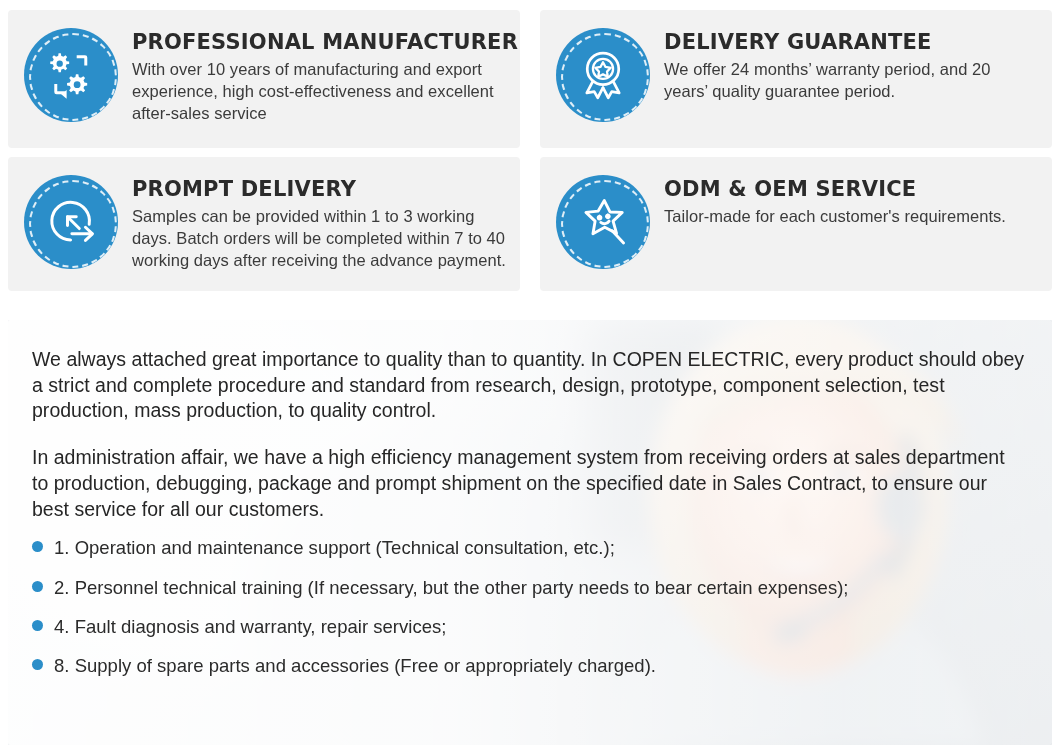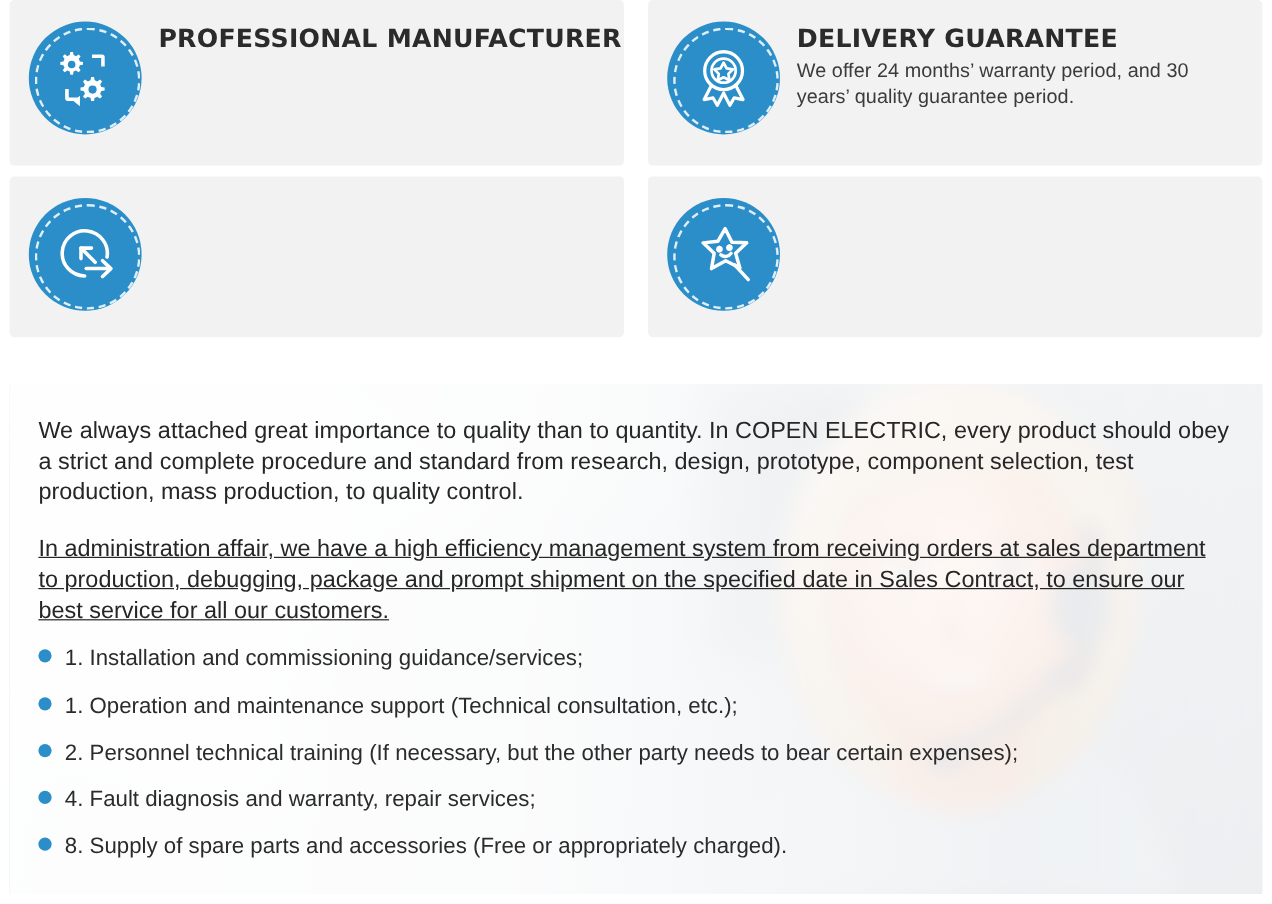--- a/index.html
+++ b/index.html
@@ -17,21 +17,21 @@
     position: relative;
     width: 1060px;
     height: 753px;
     background: #ffffff;
   }
 
   
   .cards-grid {
     position: absolute;
     left: 8px;
-    top: 0;
+    top: 10px;
     width: 1044px;
     display: flex;
     flex-wrap: wrap;
     gap: 9px 20px;
   }
 
   .feature-card {
     width: 512px;
     background: #f2f2f2;
     border-radius: 4px;
@@ -122,21 +122,21 @@
     padding: 27px 27px 10px 24px;
   }
 
   .panel-para {
     font-size: 19.5px;
     line-height: 1.32;
     color: #262626;
     letter-spacing: 0.02px;
     margin-bottom: 21px;
   }
-  .panel-para:last-of-type { margin-bottom: 14px; text-decoration: underline; }
+  .panel-para:last-of-type { margin-bottom: 14px; }
 
   .bullet-list { list-style: none; }
   .bullet-item {
     display: flex;
     align-items: baseline;
     font-size: 18.5px;
     line-height: 1.25;
     color: #2b2b2b;
     margin-bottom: 16px;
     letter-spacing: 0.02px;
@@ -169,66 +169,75 @@
             <circle cx="39.0" cy="43.0" r="3.9" fill="#2b8ec9"></circle>
             <path d="M38.5 9.5h9.5a2.6 2.6 0 0 1 2.6 2.6v9.0h-3.4v-8.2h-8.7z"></path>
             <path d="M25.0 54.0h-9.5a2.6 2.6 0 0 1-2.6-2.6v-9.0h3.4v8.2h8.7z"></path>
             <path d="M27.0 49.0l-6.2 5.0 6.2 5.0z"></path>
             <path d="M36.5 14.5l6.2-5.0-6.2-5.0z" opacity="0"></path>
           </g>
         </svg>
       </div>
       <div class="card-text">
         <div class="card-title">PROFESSIONAL MANUFACTURER</div>
+        <div class="card-desc">With over 10 years of manufacturing and export experience, high cost-effectiveness and excellent after-sales service</div>
       </div>
     </div>
 
     <div class="feature-card row1">
       <div class="icon-badge">
         <svg viewBox="0 0 64 64" aria-hidden="true">
           <g fill="none" stroke="#ffffff" stroke-width="3.1" stroke-linejoin="round" stroke-linecap="round">
             <circle cx="32" cy="25" r="18"></circle>
             <circle cx="32" cy="25" r="11.5" stroke-width="2.6"></circle>
             <path d="M32 17.5l2.9 5.3 5.9 1.0-4.2 4.3 .9 6.0L32 31.3l-5.5 2.8 .9-6.0-4.2-4.3 5.9-1.0z" stroke-width="2.6"></path>
             <path d="M20.5 39.0 L13.5 52.5 L22.0 51.0 L26.0 58.0 L32.0 46.5"></path>
             <path d="M43.5 39.0 L50.5 52.5 L42.0 51.0 L38.0 58.0 L32.0 46.5"></path>
           </g>
         </svg>
       </div>
       <div class="card-text">
         <div class="card-title">DELIVERY GUARANTEE</div>
-        <div class="card-desc">We offer 24 months’ warranty period, and 30 years’ quality guarantee period.</div>
+        <div class="card-desc">We offer 24 months’ warranty period, and 20 years’ quality guarantee period.</div>
       </div>
     </div>
 
     <div class="feature-card row2">
       <div class="icon-badge">
         <svg viewBox="0 0 64 64" aria-hidden="true">
           <g fill="none" stroke="#ffffff" stroke-width="3.4" stroke-linejoin="round" stroke-linecap="round">
             <path d="M31.5 52.5a21.5 21.5 0 1 1 21.3-18.0"></path>
             <path d="M38.0 26.0 L28.0 26.0 L28.0 36.0"></path>
             <path d="M28.0 26.0 L41.5 39.5"></path>
             <path d="M33.0 45.5 L56.0 45.5"></path>
             <path d="M48.5 38.0 L56.5 45.5 L48.5 53.0"></path>
           </g>
         </svg>
       </div>
+      <div class="card-text">
+        <div class="card-title">PROMPT DELIVERY</div>
+        <div class="card-desc">Samples can be provided within 1 to 3 working days. Batch orders will be completed within 7 to 40 working days after receiving the advance payment.</div>
+      </div>
     </div>
 
     <div class="feature-card row2">
       <div class="icon-badge">
         <svg viewBox="0 0 64 64" aria-hidden="true">
           <g fill="none" stroke="#ffffff" stroke-width="3.3" stroke-linejoin="round" stroke-linecap="round">
             <path d="M33.5 7.5 L40.0 20.5 L54.0 21.0 L43.5 31.0 L47.5 45.0 L34.0 38.0 L20.5 45.5 L23.0 31.0 L12.5 21.0 L26.5 19.5 Z"></path>
             <path d="M28.0 25.5 a1.6 1.6 0 1 0 .1 0"></path>
             <path d="M37.5 24.0 a1.6 1.6 0 1 0 .1 0"></path>
             <path d="M29.5 32.5 a6.5 6.5 0 0 0 9.5-1.5"></path>
             <path d="M42.5 42.0 L55.5 56.0"></path>
           </g>
         </svg>
+      </div>
+      <div class="card-text">
+        <div class="card-title">ODM &amp; OEM SERVICE</div>
+        <div class="card-desc">Tailor-made for each customer's requirements.</div>
       </div>
     </div>
 
   </div>
 
   <div class="bottom-panel">
 
     <div class="bg-photo">
       <svg viewBox="0 0 1044 425" preserveAspectRatio="xMidYMid slice" aria-hidden="true">
         <defs>
@@ -301,24 +310,20 @@
 
     <div class="panel-veil"></div>
 
     <div class="panel-content">
       <p class="panel-para">We always attached great importance to quality than to quantity. In COPEN ELECTRIC, every product should obey a strict and complete procedure and standard from research, design, prototype, component selection, test production, mass production, to quality control.</p>
       <p class="panel-para">In administration affair, we have a high efficiency management system from receiving orders at sales department to production, debugging, package and prompt shipment on the specified date in Sales Contract, to ensure our best service for all our customers.</p>
 
       <ul class="bullet-list">
         <li class="bullet-item">
           <span class="bullet-dot"></span>
-          <span>1. Installation and commissioning guidance/services;</span>
-        </li>
-        <li class="bullet-item">
-          <span class="bullet-dot"></span>
           <span>1. Operation and maintenance support (Technical consultation, etc.);</span>
         </li>
         <li class="bullet-item">
           <span class="bullet-dot"></span>
           <span>2. Personnel technical training (If necessary, but the other party needs to bear certain expenses);</span>
         </li>
         <li class="bullet-item">
           <span class="bullet-dot"></span>
           <span>4. Fault diagnosis and warranty, repair services;</span>
         </li>

